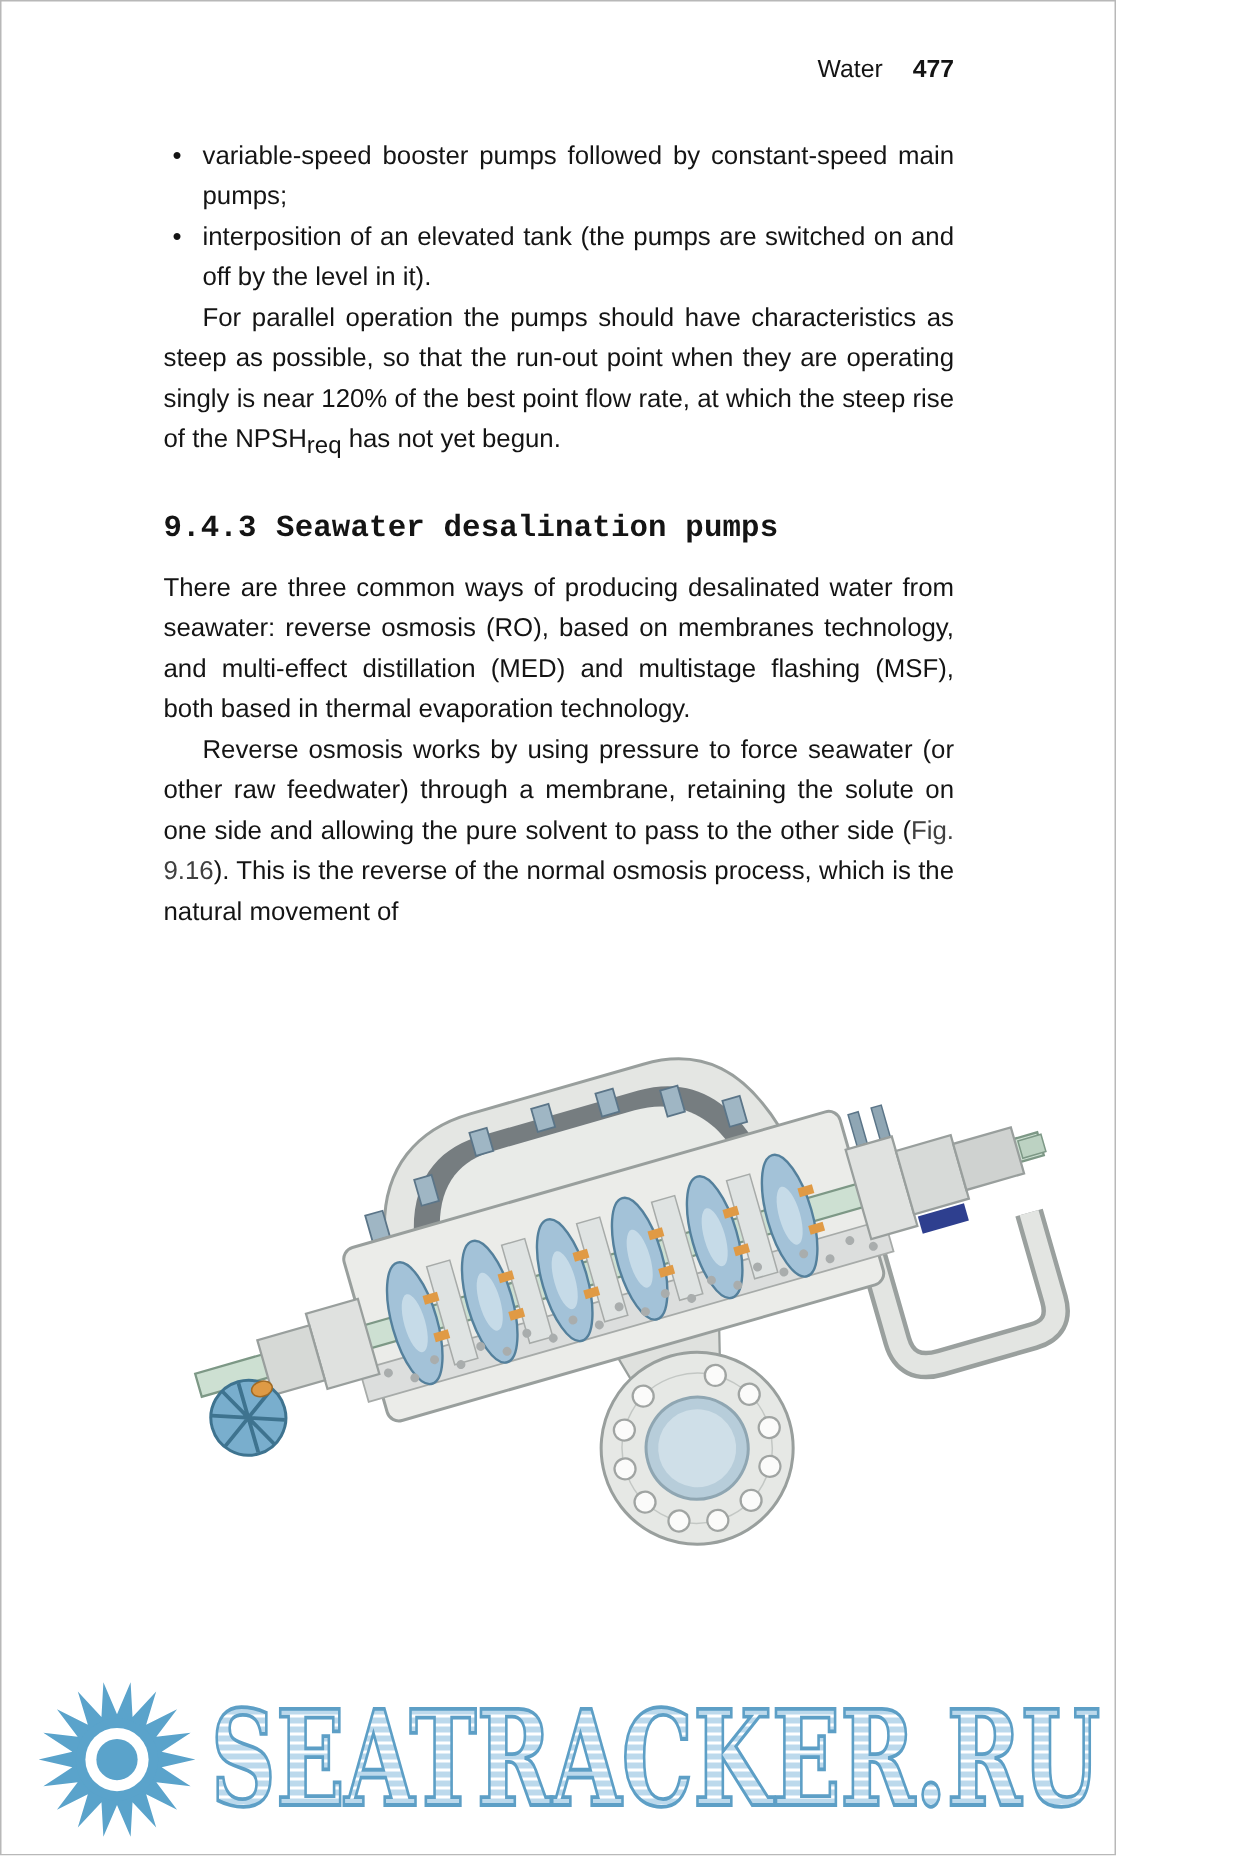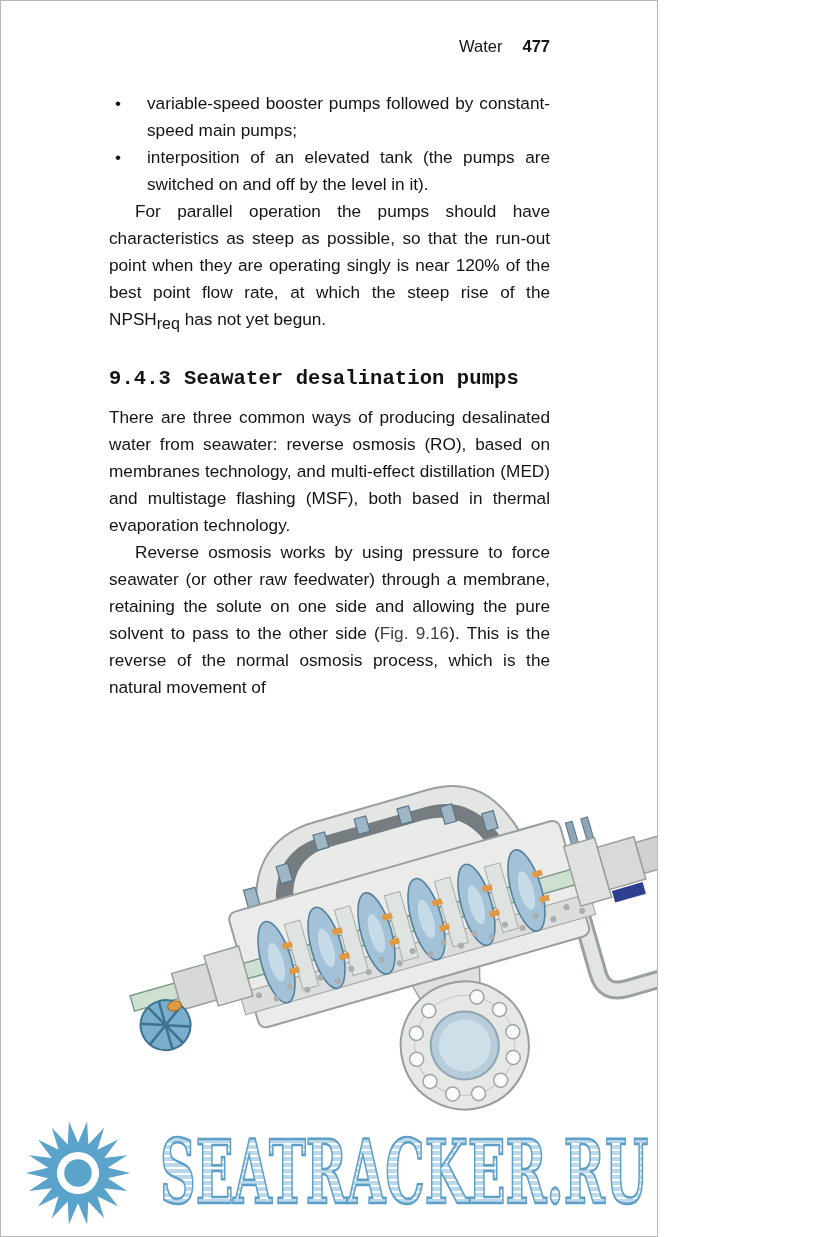--- a/index.html
+++ b/index.html
@@ -1,42 +1,42 @@
 <!DOCTYPE html>
 <html><head>
 <meta charset="utf-8">
 <style>
   * { margin:0; padding:0; box-sizing:border-box; }
   html,body { background:#ffffff; }
   body { font-family:"Liberation Sans", sans-serif; color:#141414; }
 
   .page {
     position:relative;
-    width:658px; height:1237px;
+    width:744px; height:1237px;
     background:#ffffff;
     border:1px solid #b8b8b8;
     overflow:hidden;
   }
 
   .content {
     position:absolute;
     left:108px; right:107px; top:36px;
   }
 
   .header-row {
     display:flex; justify-content:flex-end; align-items:baseline;
     gap:20px; font-size:16.5px; margin-bottom:34px;
   }
   .header-row .pageno { font-weight:bold; }
 
   .body-text { font-size:17.2px; line-height:27px; text-align:justify; }
 
   .bullet-item { display:flex; margin-bottom:0; }
   .bullet-dot { width:26px; flex:0 0 26px; padding-left:6px; }
-  .bullet-body { flex:1;margin-left:12px; }
+  .bullet-body { flex:1; }
 
   .para-indent { text-indent:26px; }
 
   sub.npsh-sub { font-size:16px; vertical-align:-4px; }
 
   .section-heading {
     font-size:20.5px; font-weight:bold;
     margin:30px 0 14px 0;
     letter-spacing:0.1px;
     font-family:Liberation Mono, monospace;
@@ -56,21 +56,21 @@
     margin-top:16px;
     font-size:15.8px; font-weight:bold; line-height:25px;
     text-align:justify;
   }
   .figure-caption .cap-label { margin-right:10px; }
 
   .watermark {
     position:absolute;
     left:22px; right:6px; bottom:6px;
     height:114px;
-    display:flex; align-items:center; gap:24px;
+    display:flex; align-items:center; gap:4px;
   }
   .watermark .sun { flex:0 0 110px; height:110px; }
   .watermark .wm-text-box { flex:1; height:104px; }
 </style>
 </head>
 <body>
 
 <div class="page">
 
   <div class="content">

